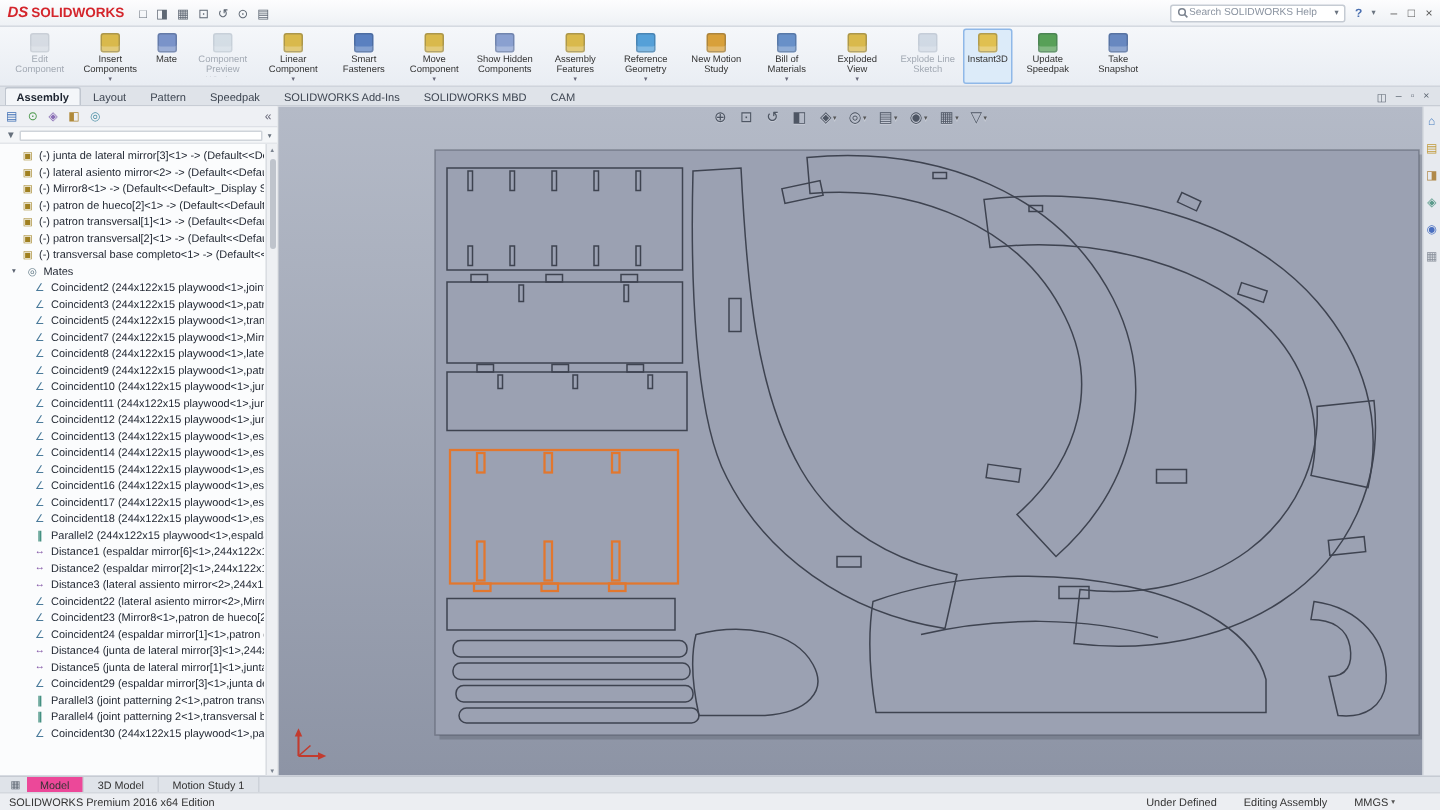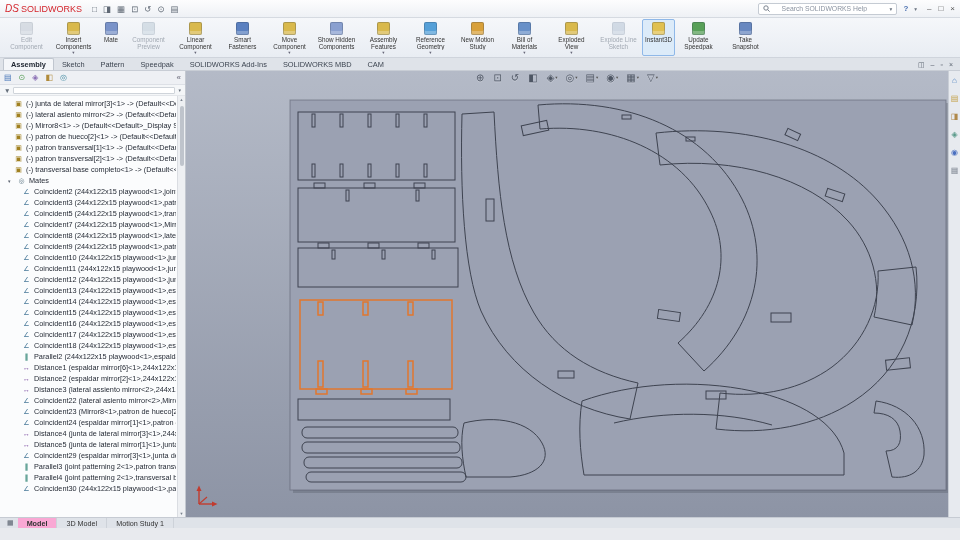--- a/index.html
+++ b/index.html
@@ -3,27 +3,27 @@
 <meta charset="utf-8">
 <style>
   *{margin:0;padding:0;box-sizing:border-box}
   html,body{width:960px;height:540px;overflow:hidden}
   body{font-family:"Liberation Sans",sans-serif;background:#e8eaee;color:#222;-webkit-font-smoothing:antialiased}
   .app{width:960px;height:540px;display:flex;flex-direction:column}
 
   
   .titlebar{height:18px;background:linear-gradient(#fdfdfe,#eef1f5);border-bottom:1px solid #d5dae1;
     display:flex;align-items:center;padding:0 5px;position:relative;font-size:8px;flex:none}
-  .logo{display:flex;align-items:baseline;gap:2px;color:#d4252c;font-weight:normal;font-size:9px;z-index:2}
+  .logo{display:flex;align-items:baseline;gap:2px;color:#d4252c;font-weight:bold;font-size:9px;z-index:2}
   .logo .ds{font-style:italic;font-size:10px}
   .menu-icons{display:flex;gap:6px;margin-left:10px;color:#5f6874;font-size:8.5px;z-index:2}
   .menu-icons .mi{cursor:default}
   .doc-title{position:absolute;left:0;right:0;text-align:center;font-size:7.8px;color:#3a3f46;pointer-events:none}
   .tb-right{margin-left:auto;display:flex;align-items:center;gap:6px;z-index:2}
-  .searchbox{display:flex;align-items:center;gap:12px;background:#fff;border:1px solid #c5cbd3;border-radius:2px;height:12px;padding:0 4px}
+  .searchbox{display:flex;align-items:center;gap:1px;background:#fff;border:1px solid #c5cbd3;border-radius:2px;height:12px;padding:0 4px}
   .searchbox input{border:none;outline:none;width:96px;font-size:6.8px;font-family:"Liberation Sans",sans-serif;background:transparent;color:#333}
   .searchbox input::placeholder{color:#8a93a0}
   .sb-caret,.tb-c{font-size:5.5px;color:#6b7480}
   .help{font-size:8px;color:#4a6fb0;font-weight:bold}
   .winctl{display:flex;gap:7px;margin-left:4px;color:#555;font-size:8px}
 
   
   .ribbon{height:40px;background:linear-gradient(#f5f7fa,#e9edf3);border-bottom:1px solid #cfd4dc;
     display:flex;align-items:stretch;padding:1px 0 1px 3px;flex:none}
   .rbtn{min-width:28px;max-width:47px;display:flex;flex-direction:column;align-items:center;
@@ -82,21 +82,21 @@
 
   
   .taskstrip{width:12px;flex:none;background:#e7eaef;border-left:1px solid #c9ced6;
     display:flex;flex-direction:column;align-items:center;padding-top:5px;gap:9px;font-size:8px}
 
   
   .bottombar{height:11px;flex:none;background:#dfe3e9;border-top:1px solid #c6cbd3;display:flex;align-items:stretch;font-size:7.2px;padding-left:3px}
   .bb-ico{display:flex;align-items:center;color:#5b6470;padding:0 4px;font-size:7px}
   .btabs{display:flex;align-items:stretch}
   .btab{padding:0 9px;display:flex;align-items:center;color:#333;border-right:1px solid #cdd2d9}
-  .btab.active{background:#f9a8d4;font-weight:bold}
+  .btab.active{background:#ec4899;font-weight:normal}
 
   
   .statusbar{height:12px;flex:none;background:#eceef2;border-top:1px solid #d4d8de;display:flex;align-items:center;
     font-size:7.3px;color:#333;padding:0 6px}
   .status-right{margin-left:auto;display:flex;gap:18px;align-items:center;margin-right:24px}
   .units{display:flex;align-items:center;gap:2px}
   .units .uc{font-size:5px;color:#555}
 </style>
 </head>
 <body>
@@ -244,21 +244,21 @@
     </div>
 
   <div class="cmdtabs">
     <div class="tabs">
 
         <div class="ctab active">
           <span>Assembly</span>
         </div>
 
         <div class="ctab">
-          <span>Sketch</span>
+          <span>Layout</span>
         </div>
 
         <div class="ctab">
           <span>Pattern</span>
         </div>
 
         <div class="ctab">
           <span>Speedpak</span>
         </div>
 
@@ -660,14 +660,25 @@
         <div class="btab">
           <span>3D Model</span>
         </div>
 
         <div class="btab">
           <span>Motion Study 1</span>
         </div>
       </div>
   </div>
 
+  <footer class="statusbar">
+    <span>SOLIDWORKS Premium 2016 x64 Edition</span>
+    <div class="status-right">
+      <span>Under Defined</span>
+      <span>Editing Assembly</span>
+      <span class="units">
+        <span>MMGS</span>
+        <span class="uc">▾</span>
+      </span>
+    </div>
+  </footer>
 
 </div>
 
 </body></html>

